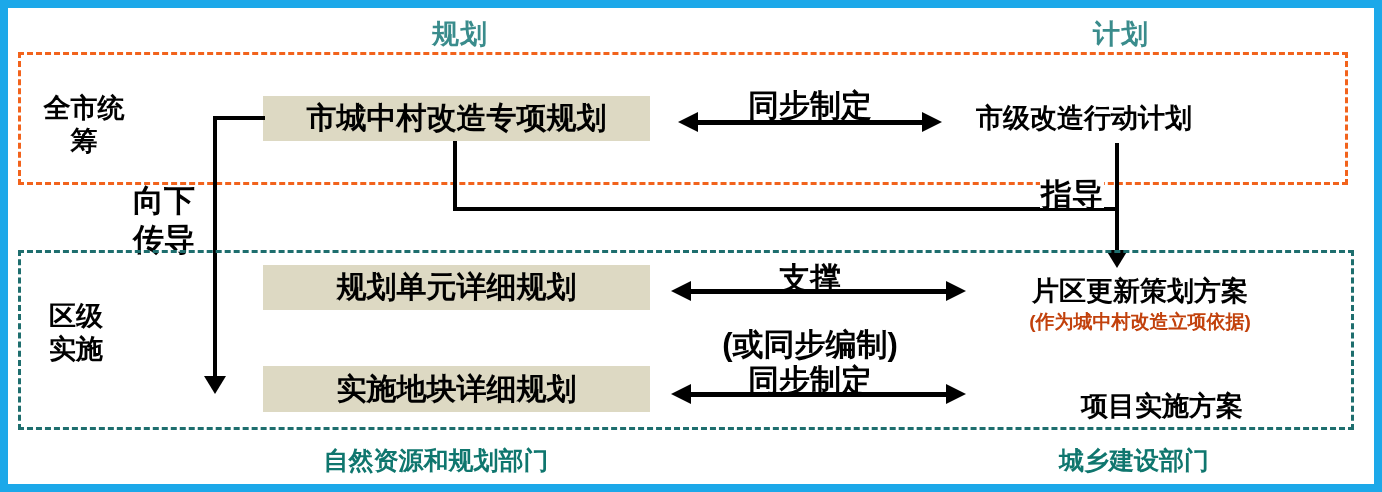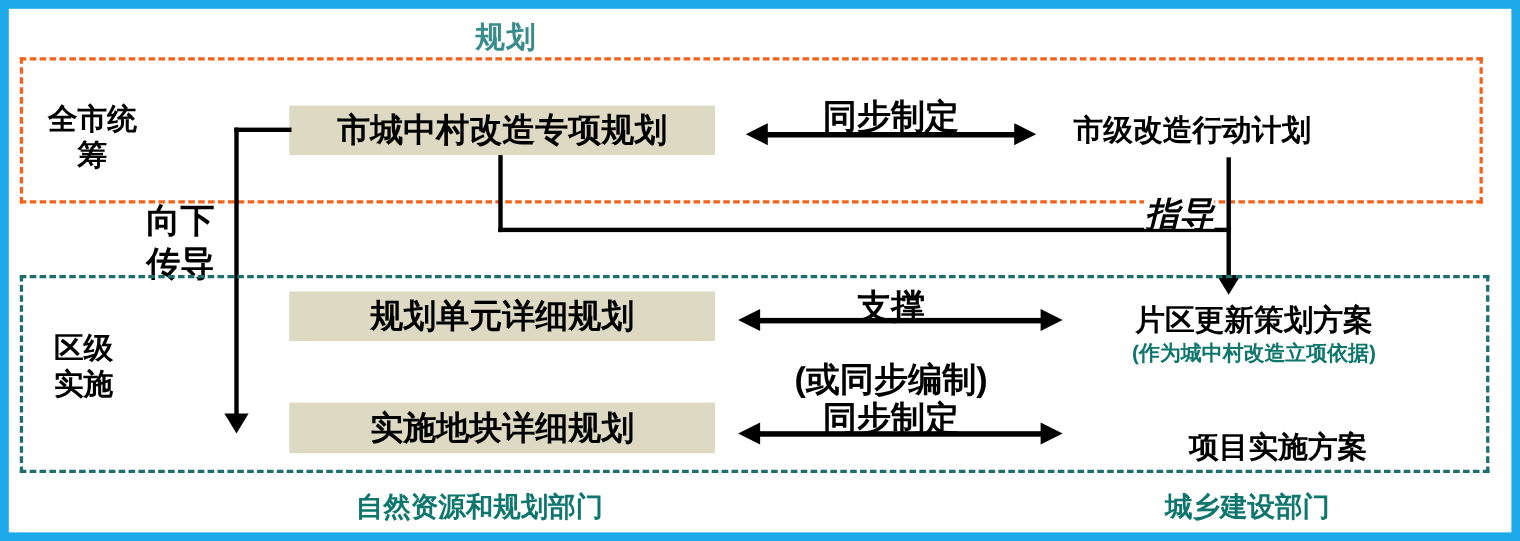--- a/index.html
+++ b/index.html
@@ -33,21 +33,21 @@
     font-size:30px;font-weight:bold;color:#000;
     box-sizing:border-box;
   }
   .node-text{
     font-size:27px;font-weight:bold;color:#000;line-height:30px;
   }
   .edge-label{
     font-size:31px;font-weight:bold;color:#000;line-height:26px;background:#fff;
   }
   .red-note{
-    font-size:19px;font-weight:bold;color:#0f766e;line-height:22px;
+    font-size:19px;font-weight:bold;color:#c2410c;line-height:22px;
   }
   .caption{
     font-size:25px;font-weight:bold;color:#0f766e;
   }
   
   .hline{background:#000;height:4px;}
   .vline{background:#000;width:4px;}
   .tri-down{
     width:0;height:0;
     border-left:11px solid transparent;
@@ -72,20 +72,21 @@
     border-top:10px solid transparent;border-bottom:10px solid transparent;
     border-left:20px solid #000;
   }
 </style>
 </head>
 <body>
 
 <div id="frame">
 
   <div class="abs ctr hdr" style="left:372px;top:8px;width:160px;">规划</div>
+  <div class="abs ctr hdr" style="left:1033px;top:8px;width:160px;">计划</div>
 
   <div class="abs dash-orange" style="left:10px;top:44px;width:1330px;height:133px;"></div>
   <div class="abs ctr grp-label" style="left:14px;top:84px;width:124px;">
     <div>全市统</div>
     <div>筹</div>
   </div>
 
   <div class="abs node-box" style="left:255px;top:88px;width:387px;height:45px;">市城中村改造专项规划</div>
 
   <div class="abs ctr edge-label" style="left:702px;top:85px;width:200px;background:transparent;">同步制定</div>
@@ -100,21 +101,21 @@
   <div class="abs hline" style="left:205px;top:108px;width:52px;"></div>
   <div class="abs vline" style="left:205px;top:108px;height:262px;"></div>
   <div class="abs tri-down" style="left:196px;top:368px;"></div>
   <div class="abs ctr edge-label" style="left:116px;top:180px;width:80px;background:transparent;">向下</div>
   <div class="abs ctr edge-label" style="left:116px;top:219px;width:80px;background:transparent;">传导</div>
 
   <div class="abs vline" style="left:445px;top:133px;height:70px;"></div>
   <div class="abs hline" style="left:445px;top:199px;width:666px;"></div>
   <div class="abs vline" style="left:1107px;top:135px;height:110px;"></div>
   <div class="abs tri-down" style="left:1098px;top:242px;"></div>
-  <div class="abs ctr edge-label" style="left:1032px;top:174px;width:64px;font-style:italic;">指导</div>
+  <div class="abs ctr edge-label" style="left:1032px;top:174px;width:64px;">指导</div>
 
   <div class="abs dash-teal" style="left:10px;top:242px;width:1336px;height:180px;"></div>
   <div class="abs ctr grp-label" style="left:26px;top:292px;width:84px;">
     <div>区级</div>
     <div>实施</div>
   </div>
 
   <div class="abs node-box" style="left:255px;top:257px;width:387px;height:45px;">规划单元详细规划</div>
 
   <div class="abs ctr edge-label" style="left:702px;top:258px;width:200px;background:transparent;">支撑</div>

